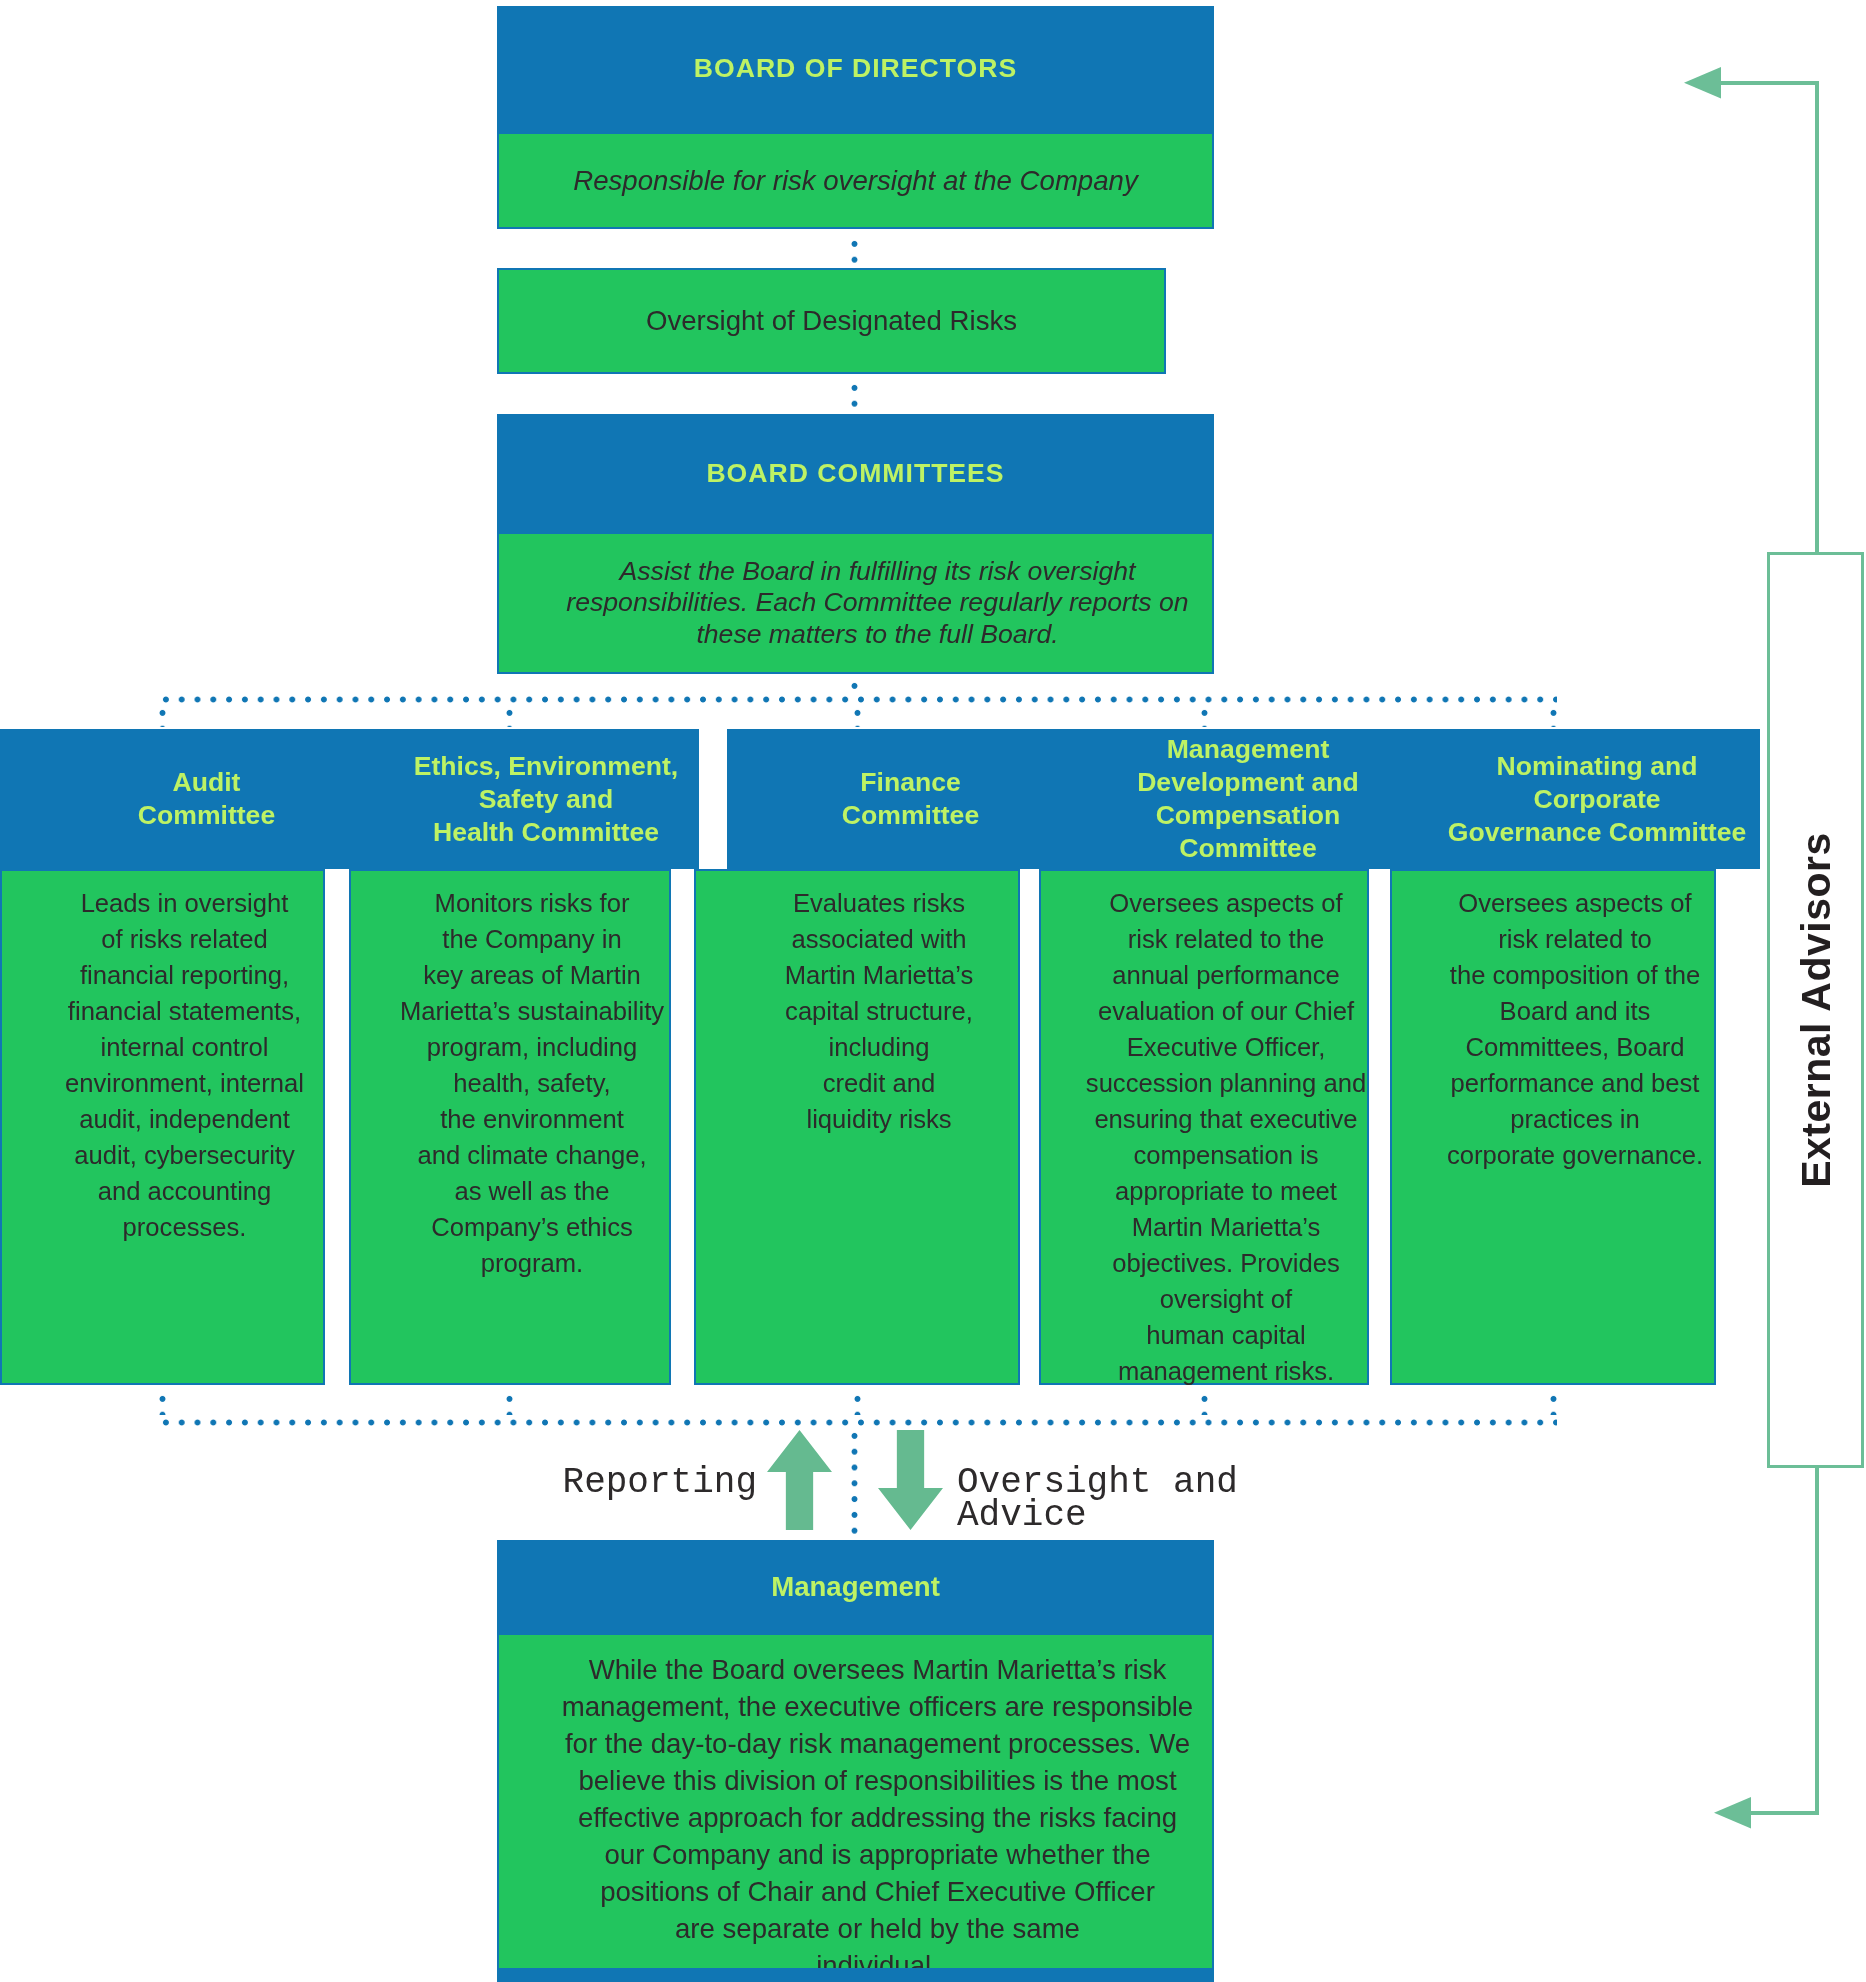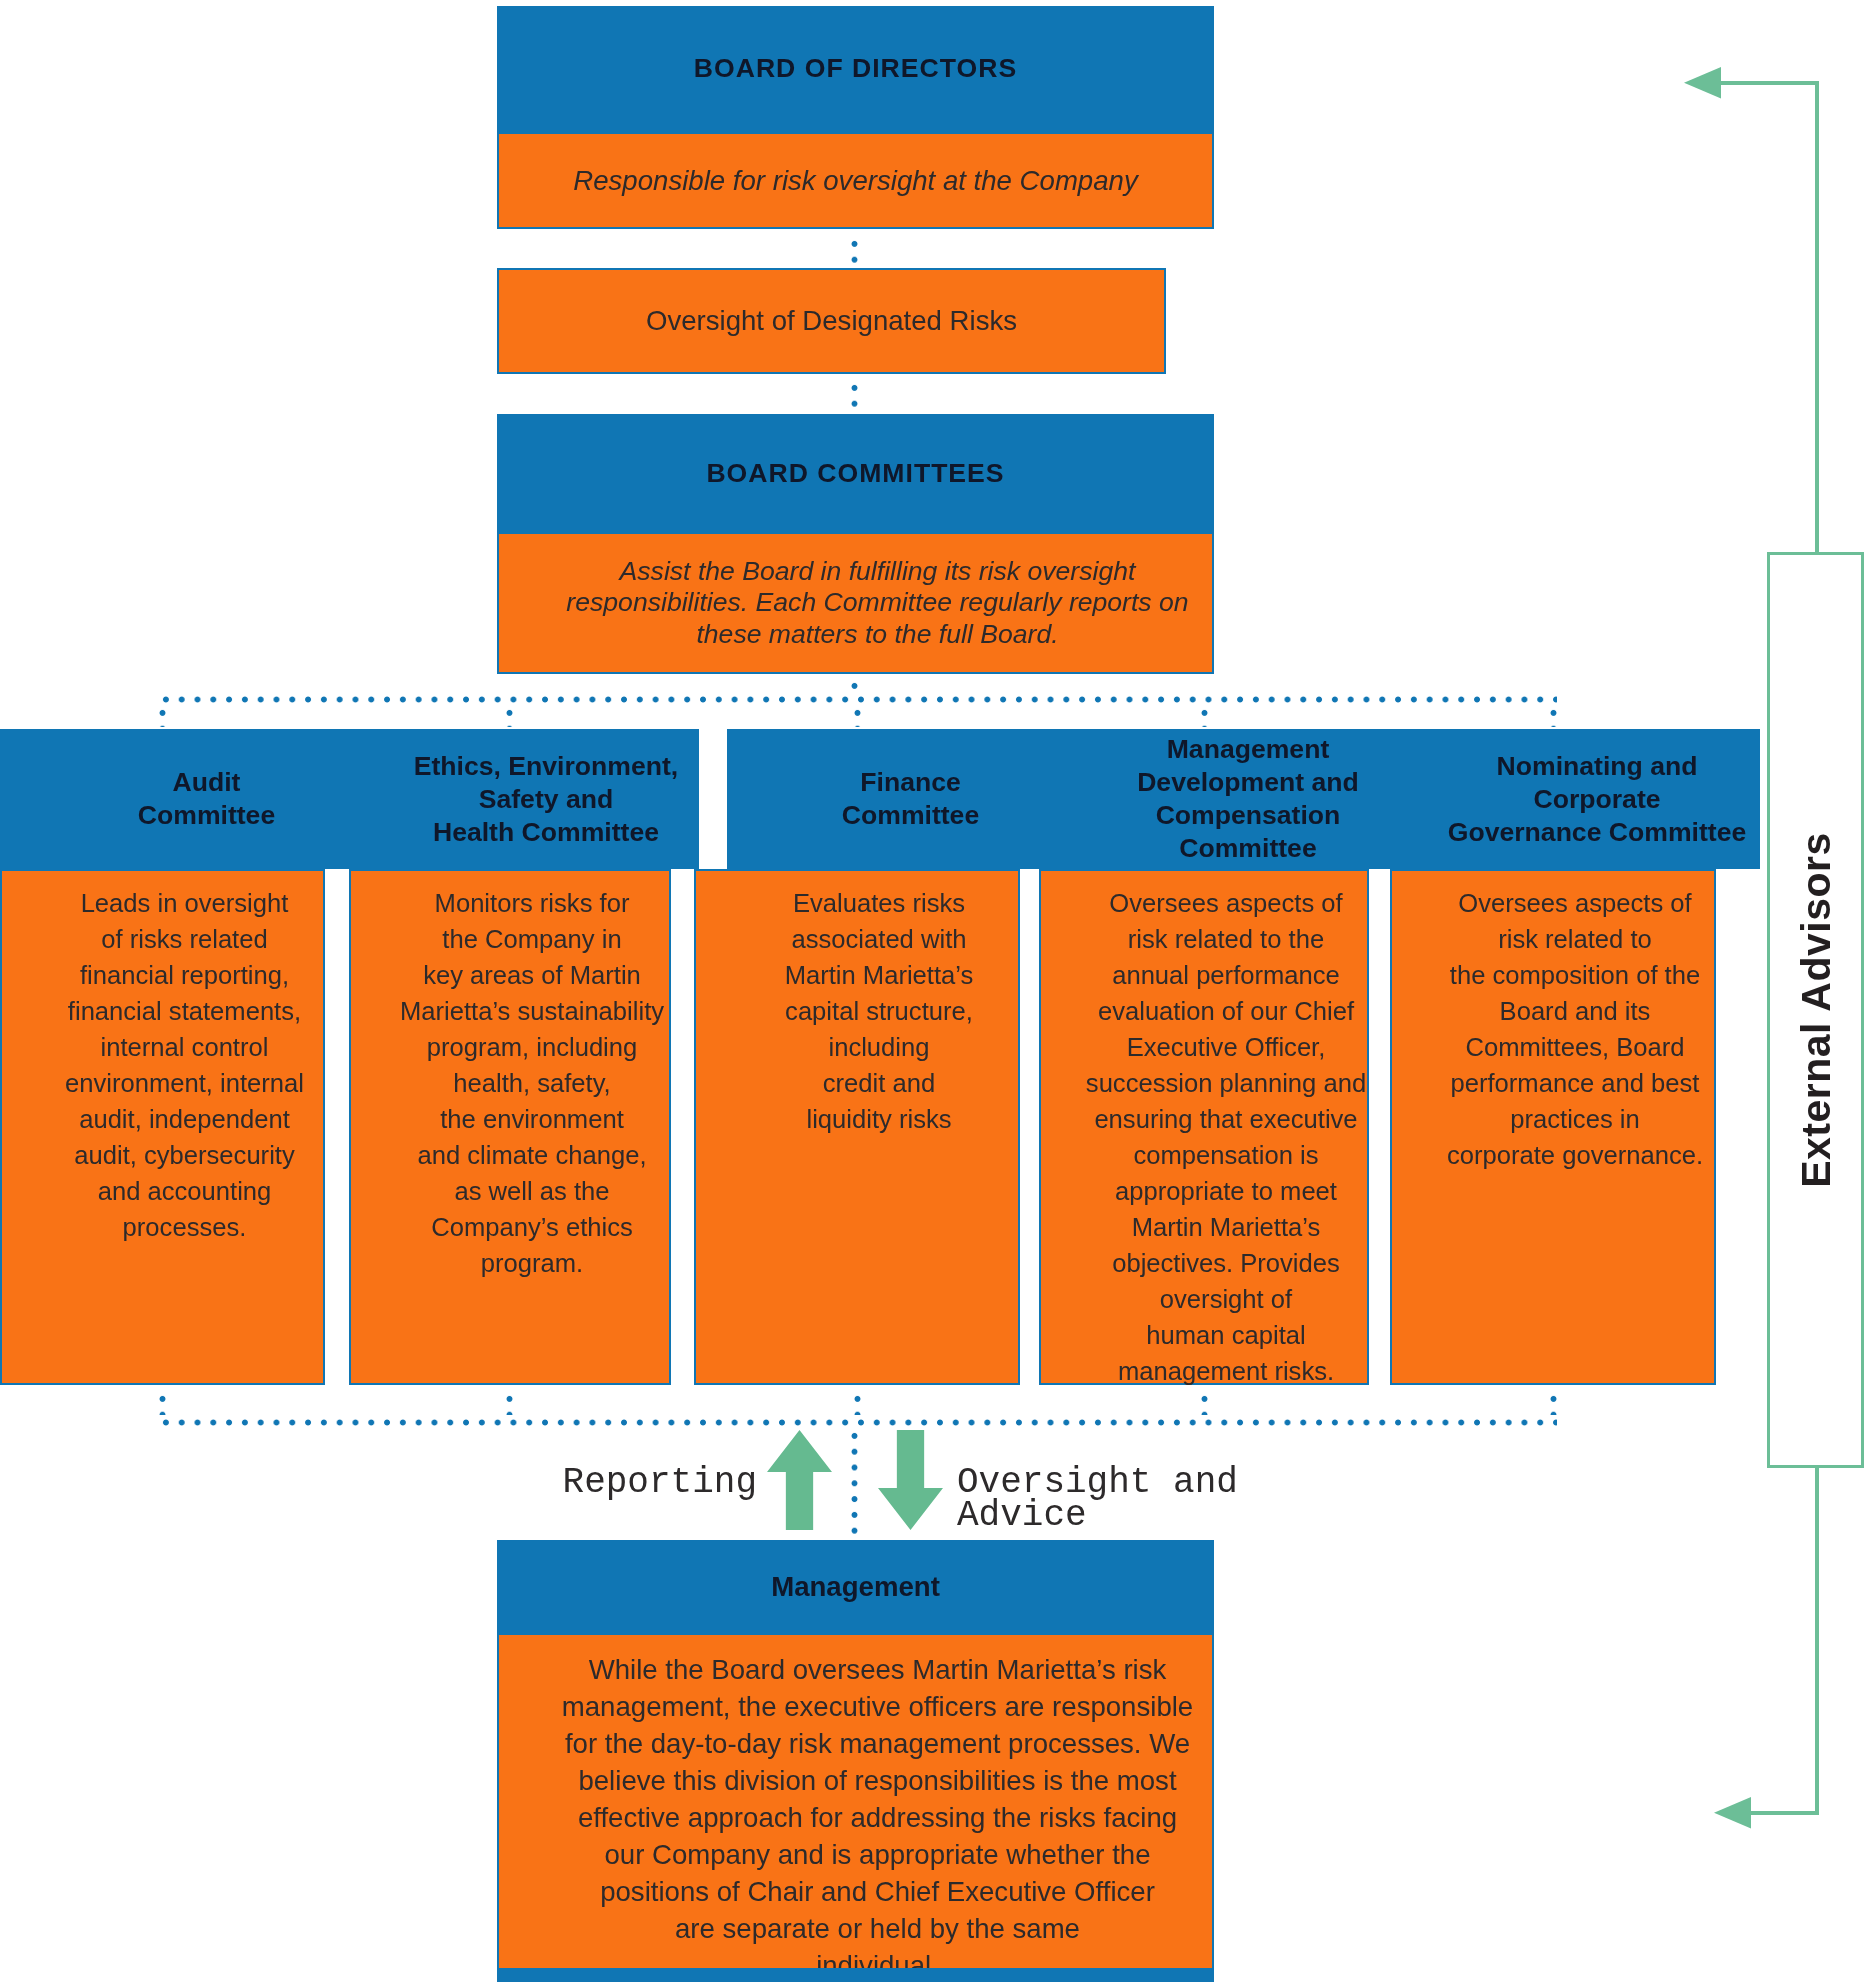--- a/index.html
+++ b/index.html
@@ -8,25 +8,25 @@
     --green_arrow:#65ba90;
     --ink:#2d2a2b;
   }
   html,body{margin:0;padding:0;background:#ffffff;}
   .stage{
     position:relative;width:1867px;height:1983px;background:#fff;overflow:hidden;
     font-family:"Liberation Sans","DejaVu Sans",sans-serif;color:var(--ink);
   }
   .abs{position:absolute;}
   .bluehead{
-    background:var(--blue);color:#0f172a;font-weight:bold;
+    background:var(--blue);color:#bef264;font-weight:bold;
     display:flex;align-items:center;justify-content:center;text-align:center;
   }
   .wbody{
-    background:#f97316;border:2px solid var(--blue);box-sizing:border-box;
+    background:#22c55e;border:2px solid var(--blue);box-sizing:border-box;
     display:flex;align-items:center;justify-content:center;text-align:center;
   }
   .pre{white-space:pre-line;padding-left:44px;}
   .caps{letter-spacing:1px;font-size:26.6px;}
   .italic{font-style:italic;}
   
   .vdots{
     width:6.9px;background-repeat:repeat-y;
     background-image:radial-gradient(circle,var(--blue) 2.6px,rgba(0,0,0,0) 3.3px);
     background-size:6.9px 15.8px;

